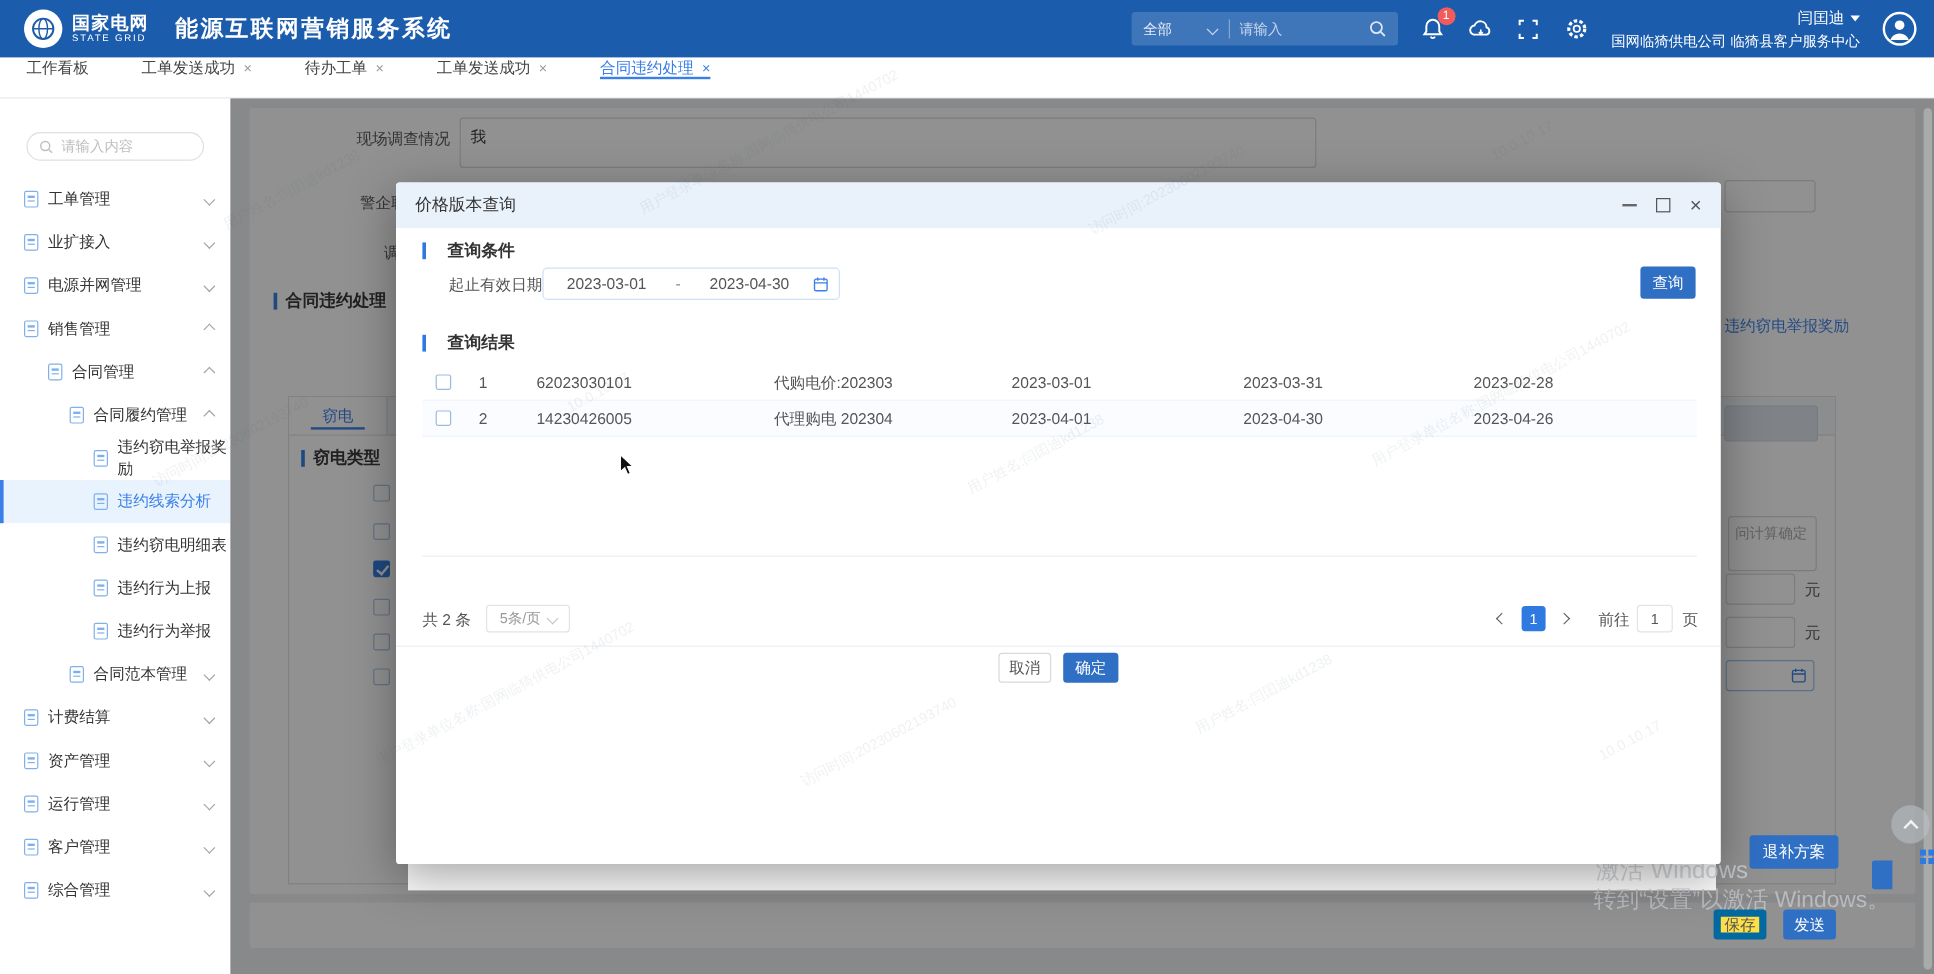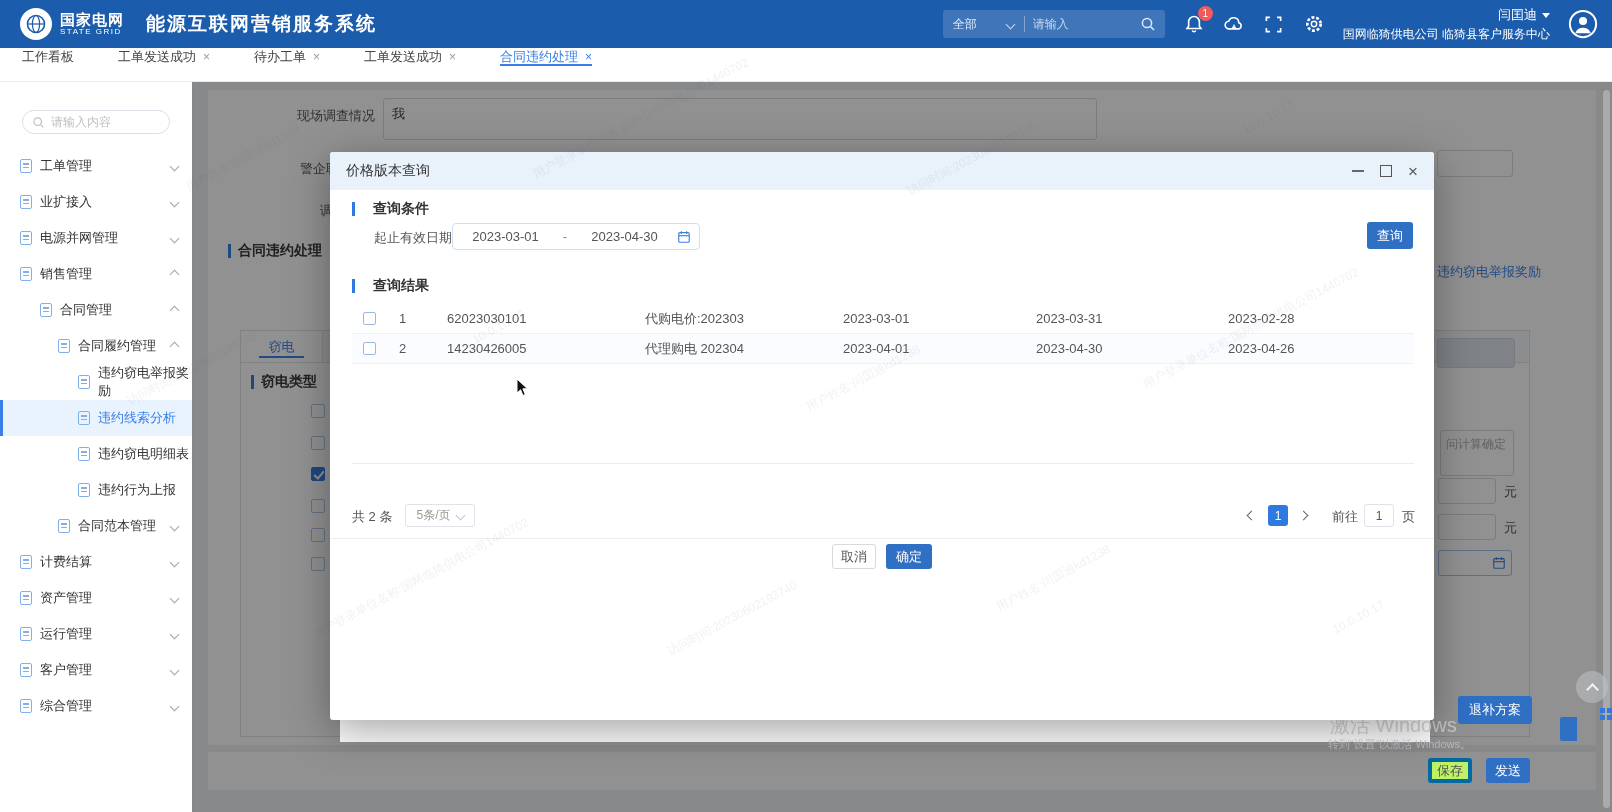--- a/index.html
+++ b/index.html
@@ -67,29 +67,29 @@
   .bg-tab.active::after{content:"";position:absolute;left:18px;right:18px;bottom:4px;height:2px;background:#3a7fe8}
   .cb{width:14px;height:14px;border:1px solid #aac6e8;border-radius:2px;background:#fff;position:absolute}
   .cb.checked{background:#2f7ae0;border-color:#2f7ae0}
   .cb.checked::after{content:"";position:absolute;left:4px;top:1px;width:4px;height:8px;border-right:2px solid #fff;border-bottom:2px solid #fff;transform:rotate(40deg)}
   .overlay{position:absolute;top:82px;left:192px;right:0;bottom:0;background:rgba(10,10,12,.45);z-index:10}
   .above{z-index:20}
 
   .strip-white{position:absolute;left:340px;top:716px;width:1090px;height:26px;background:#fdfdfd;z-index:20}
   .btn{display:flex;align-items:center;justify-content:center;border-radius:3px;font-size:13px;cursor:pointer}
   .btn.blue{background:#2f6fc4;color:#fff}
-  .btn.ghost{background:#bef264;border:4px solid #0369a1;color:#555}
+  .btn.ghost{background:#fde047;border:6px solid #0369a1;color:#555}
   .fab{position:absolute;left:1576px;top:671px;width:32px;height:32px;border-radius:50%;background:rgba(190,194,199,.55);z-index:20;display:flex;align-items:center;justify-content:center}
   .fab .arrow{width:9px;height:9px;border-left:2px solid #f2f3f5;border-top:2px solid #f2f3f5;transform:rotate(45deg);margin-top:4px}
   .dots{position:absolute;left:1600px;top:708px;width:12px;height:22px;z-index:20;display:grid;grid-template-columns:5px 5px;grid-auto-rows:5px;gap:2px}
   .dots i{background:#2f7ae0;display:block}
   .mini-widget{position:absolute;left:1560px;top:717px;width:17px;height:24px;background:#2f6fc4;z-index:20;border-radius:2px 0 0 2px}
   .scroll-track{position:absolute;right:2px;top:90px;bottom:4px;width:7px;background:rgba(255,255,255,.28);border-radius:4px;z-index:12}
   .win-act{position:absolute;left:1330px;top:712px;z-index:22;color:rgba(205,208,212,.85);font-size:20px}
-  .win-act-sub{position:absolute;left:1328px;top:737px;z-index:22;color:rgba(195,198,202,.8);font-size:11px}
+  .win-act-sub{position:absolute;left:1328px;top:737px;z-index:22;color:rgba(195,198,202,.8);font-size:19px}
 
   
   .modal{position:absolute;left:330px;top:152px;width:1104px;height:568px;background:#fff;z-index:30;box-shadow:0 10px 40px rgba(0,0,0,.35);border-radius:3px}
   .m-title{height:38px;background:#e9f1fb;border-radius:3px 3px 0 0;display:flex;align-items:center;padding:0 16px;font-size:14px;color:#333}
   .m-ctrl{margin-left:auto;display:flex;align-items:center;gap:16px}
   .ic-min{width:12px;height:2px;background:#666}
   .ic-max{width:12px;height:12px;border:1.5px solid #555}
   .ic-close{font-size:17px;color:#555;line-height:1}
   .m-sec{position:absolute;display:flex;align-items:center;gap:18px;font-weight:bold;font-size:14px;color:#333}
   .date-range{position:absolute;left:122px;top:71px;width:248px;height:27px;border:1px solid #cfe0f3;border-radius:4px;display:flex;align-items:center;font-size:13px;color:#555}
@@ -263,20 +263,24 @@
         <span>违约线索分析</span>
       </div>
     <div class="mi l4">
         <span class="doc-ic"></span>
         <span>违约窃电明细表</span>
       </div>
     <div class="mi l4">
         <span class="doc-ic"></span>
         <span>违约行为上报</span>
       </div>
+    <div class="mi l4">
+        <span class="doc-ic"></span>
+        <span>违约行为举报</span>
+      </div>
     <div class="mi l3">
         <span class="doc-ic"></span>
         <span>合同范本管理</span>
         <span class="chev down"></span>
       </div>
     <div class="mi l1">
         <span class="doc-ic"></span>
         <span>计费结算</span>
         <span class="chev down"></span>
       </div>

